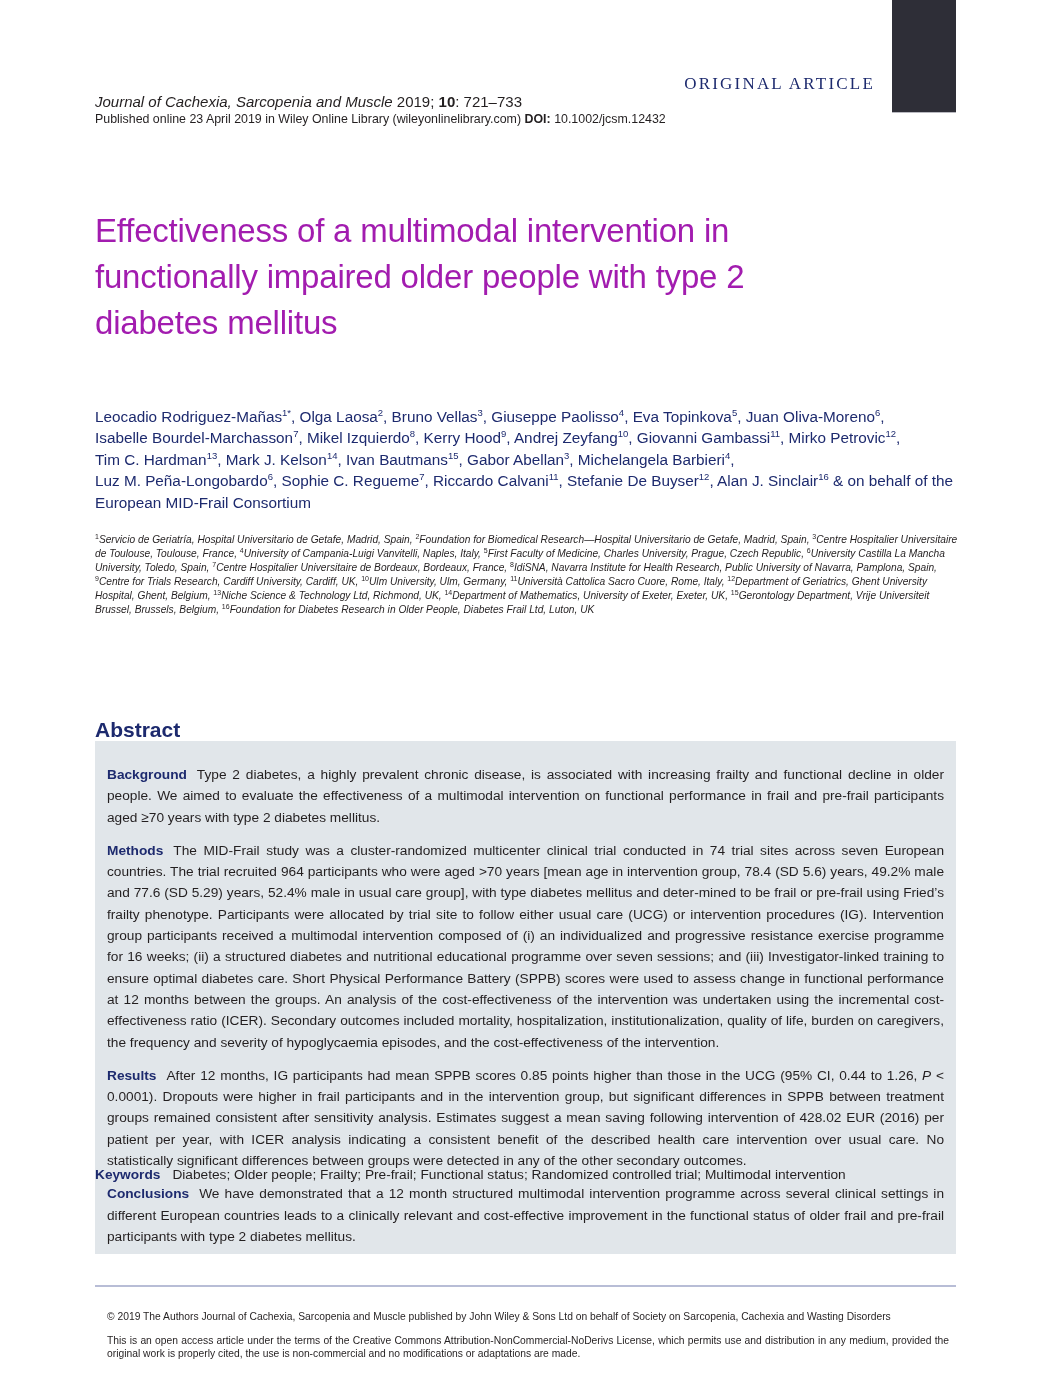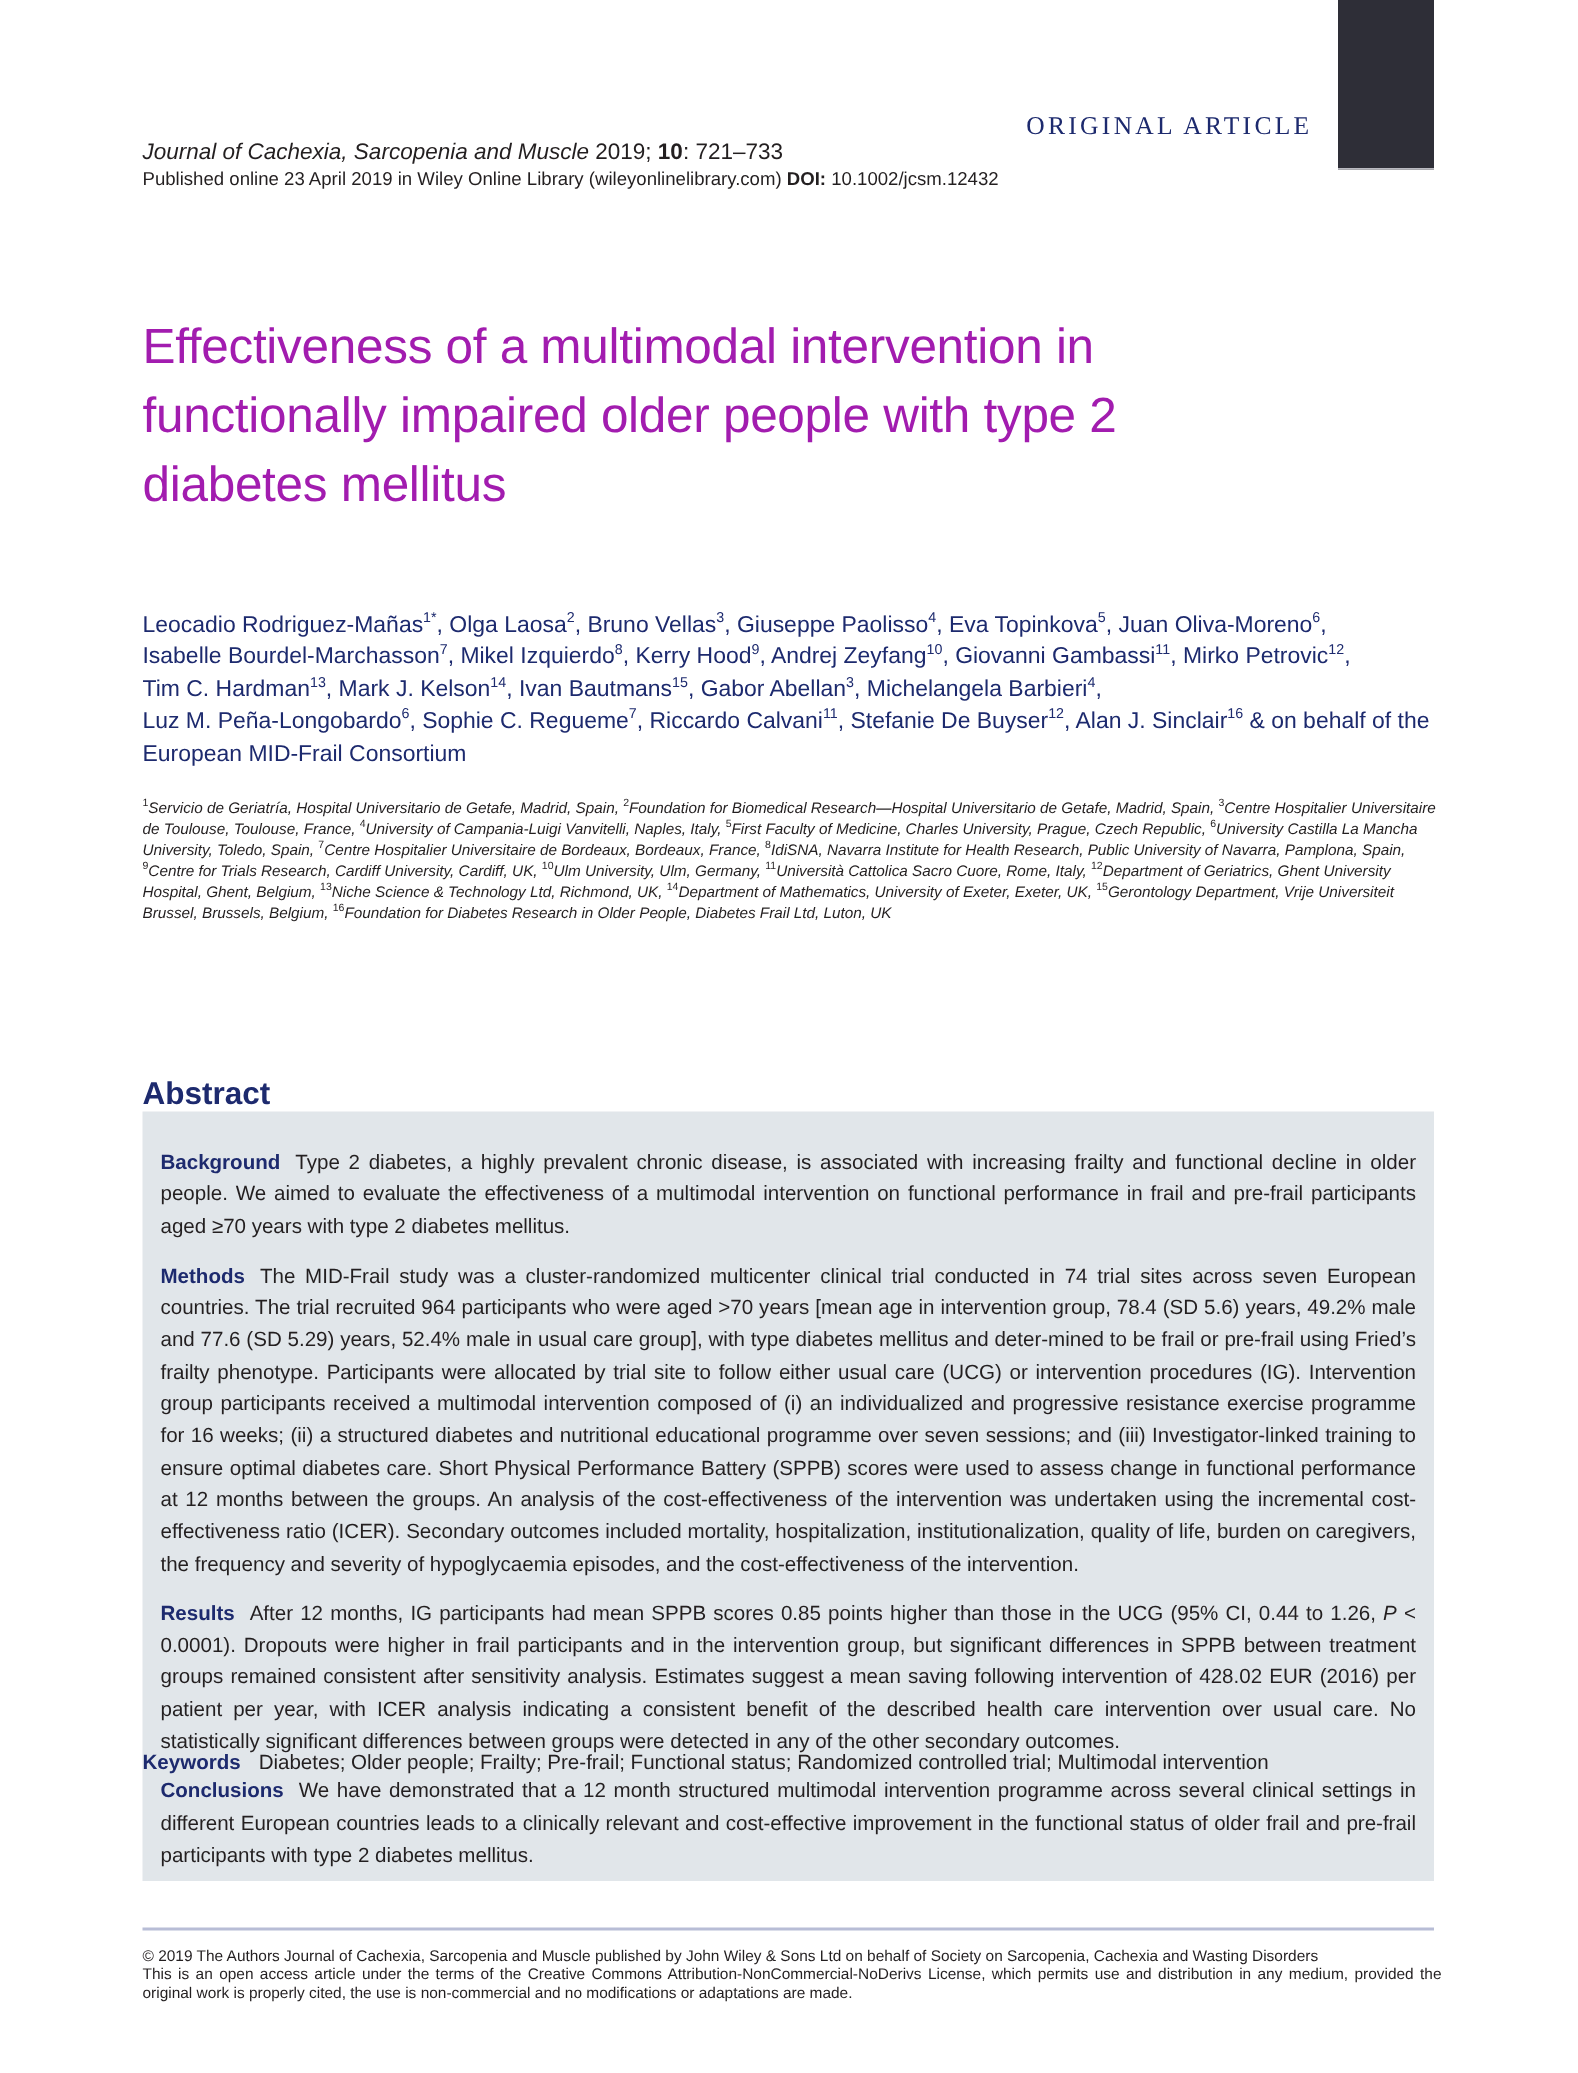--- a/index.html
+++ b/index.html
@@ -28,21 +28,21 @@
   .abstract-box { position: absolute; left: 95px; top: 741px; width: 861px; height: 513px; background: #e1e6ea; }
   .abstract-text { position: absolute; left: 95px; top: 752px; width: 861px; font-size: 13.7px; line-height: 21.3px; text-align: justify; color: #231f20; }
   .abstract-text p { margin: 12px; }
   .abstract-text .label { font-weight: bold; color: #1d2a6e; margin-right: 10px; }
 
   .keywords { position: absolute; left: 95px; top: 1165px; width: 868px; font-size: 13.7px; line-height: 20px; color: #231f20; }
   .keywords .label { font-weight: bold; color: #1d2a6e; margin-right: 12px; }
 
   .footer-rule { position: absolute; left: 95px; top: 1285px; width: 861px; height: 2px; background: #b8bdd6; }
   .footer { position: absolute; left: 95px; top: 1299px; width: 866px; font-size: 10.3px; line-height: 12.4px; color: #231f20; text-align: justify; }
-  .footer p { margin: 0; }
+  .footer p { margin: 12px; }
 </style>
 </head>
 <body>
 
 <div class="side-bar"></div>
 
 <div class="article-type">ORIGINAL ARTICLE</div>
 
 <div class="journal-line">
   <span class="jname">Journal of Cachexia, Sarcopenia and Muscle</span>

